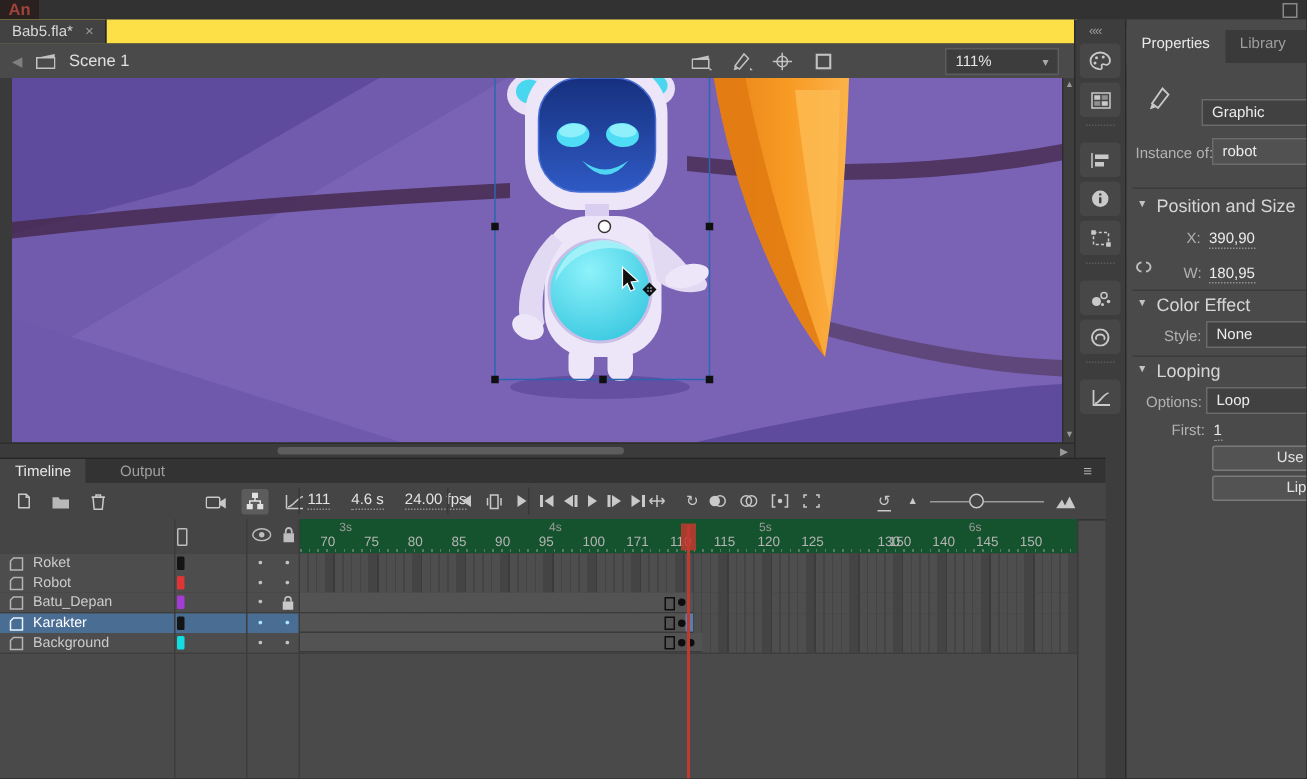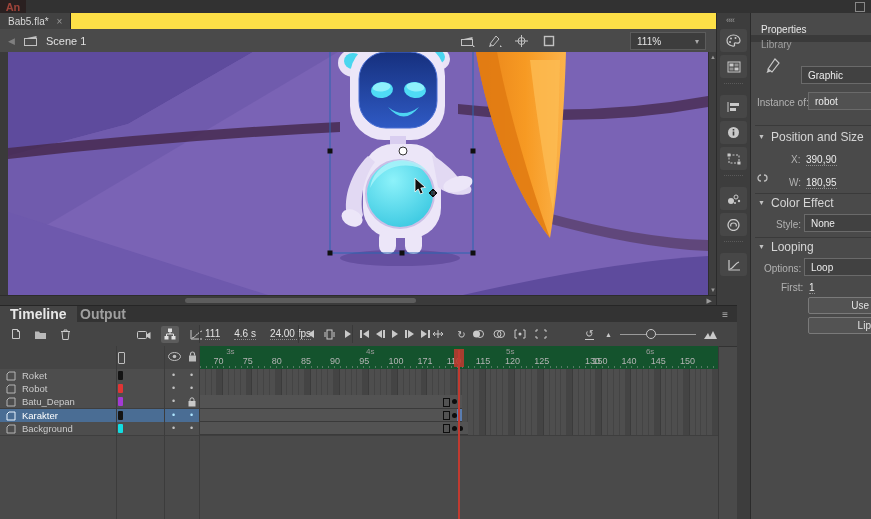--- a/index.html
+++ b/index.html
@@ -34,35 +34,35 @@
   #hthumb{position:absolute;left:185px;top:2px;width:231px;height:5px;background:#5d5d5d;border-radius:3px;}
   #hscroll .arr{position:absolute;right:4px;top:1px;font-size:7px;color:#9a9a9a;}
   
   #dock{left:716px;top:13px;width:34px;height:506px;background:#3d3d3d;border-left:1px solid #2b2b2b;}
   #dock-collapse{position:absolute;left:9px;top:2px;color:#9a9a9a;font-size:9px;letter-spacing:-1px;}
   #dock-items{position:absolute;left:3px;top:16px;display:flex;flex-direction:column;gap:3px;}
   .dock-tile{width:27px;height:23px;background:#474747;border-radius:3px;display:flex;align-items:center;justify-content:center;}
   .dock-gap{height:6px;border-top:1px dotted #5a5a5a;margin:2px 4px;}
   
   #props{left:750px;top:13px;width:121px;height:506px;background:#4a4a4a;border-left:1px solid #2b2b2b;font-size:10px;}
-  #props-tabs{position:absolute;left:0;top:7px;width:121px;height:22px;background:#3a3a3a;display:flex;flex-direction:column;}
+  #props-tabs{position:absolute;left:0;top:7px;width:121px;height:22px;background:#3a3a3a;display:flex;}
   .ptab{padding:4px 10px 0 10px;font-size:10px;color:#9f9f9f;}
   .ptab.active{background:#4a4a4a;color:#e8e8e8;}
   .plabel{position:absolute;color:#b2b2b2;}
   .pvalue{position:absolute;color:#ececec;}
   .hot{border-bottom:1px dotted #909090;}
   .pfield{position:absolute;height:16px;background:#414141;border:1px solid #6a6a6a;color:#ececec;display:flex;align-items:center;padding:0 6px;font-size:10px;}
   .pbtn{position:absolute;height:15px;background:#535353;border:1px solid #7a7a7a;border-radius:2px;color:#e2e2e2;display:flex;align-items:center;justify-content:center;font-size:10px;}
   .pdivider{position:absolute;left:4px;width:117px;border-top:1px solid #3a3a3a;}
   .ptri{position:absolute;color:#c2c2c2;font-size:7px;}
   .psection{position:absolute;color:#d6d6d6;font-size:12px;}
   
   #timeline{left:0;top:305px;width:737px;height:214px;background:#4a4a4a;border-top:1px solid #262626;}
   #tl-tabs{position:absolute;left:0;top:0;width:737px;height:16px;background:#333333;}
-  .tl-tab{position:absolute;top:0;height:16px;display:flex;align-items:center;padding:0 10px;font-size:14px;color:#9f9f9f;font-weight:bold;}
+  .tl-tab{position:absolute;top:0;height:16px;display:flex;align-items:center;padding:0 10px;font-size:10px;color:#9f9f9f;}
   .tl-tab.active{background:#454545;color:#e8e8e8;}
   #tl-menu{position:absolute;right:9px;top:3px;color:#b5b5b5;font-size:10px;}
   #tl-toolbar{position:absolute;left:0;top:16px;width:737px;height:24px;background:#454545;border-bottom:1px solid #323232;}
   .tlg{position:absolute;top:0;height:24px;display:flex;align-items:center;gap:10px;}
   .tsep{position:absolute;top:3px;height:18px;border-left:1px solid #393939;}
   .tl-ic{display:flex;align-items:center;justify-content:center;width:15px;height:14px;}
   .tl-ic.tile{background:#5c5c5c;border-radius:2px;width:18px;height:17px;}
   .hotnum{font-size:10px;color:#e4e4e4;border-bottom:1px dotted #8f8f8f;}
   .tri{width:0;height:0;border-top:4px solid transparent;border-bottom:4px solid transparent;}
   .tri.r{border-left:6px solid #c9c9c9;}

